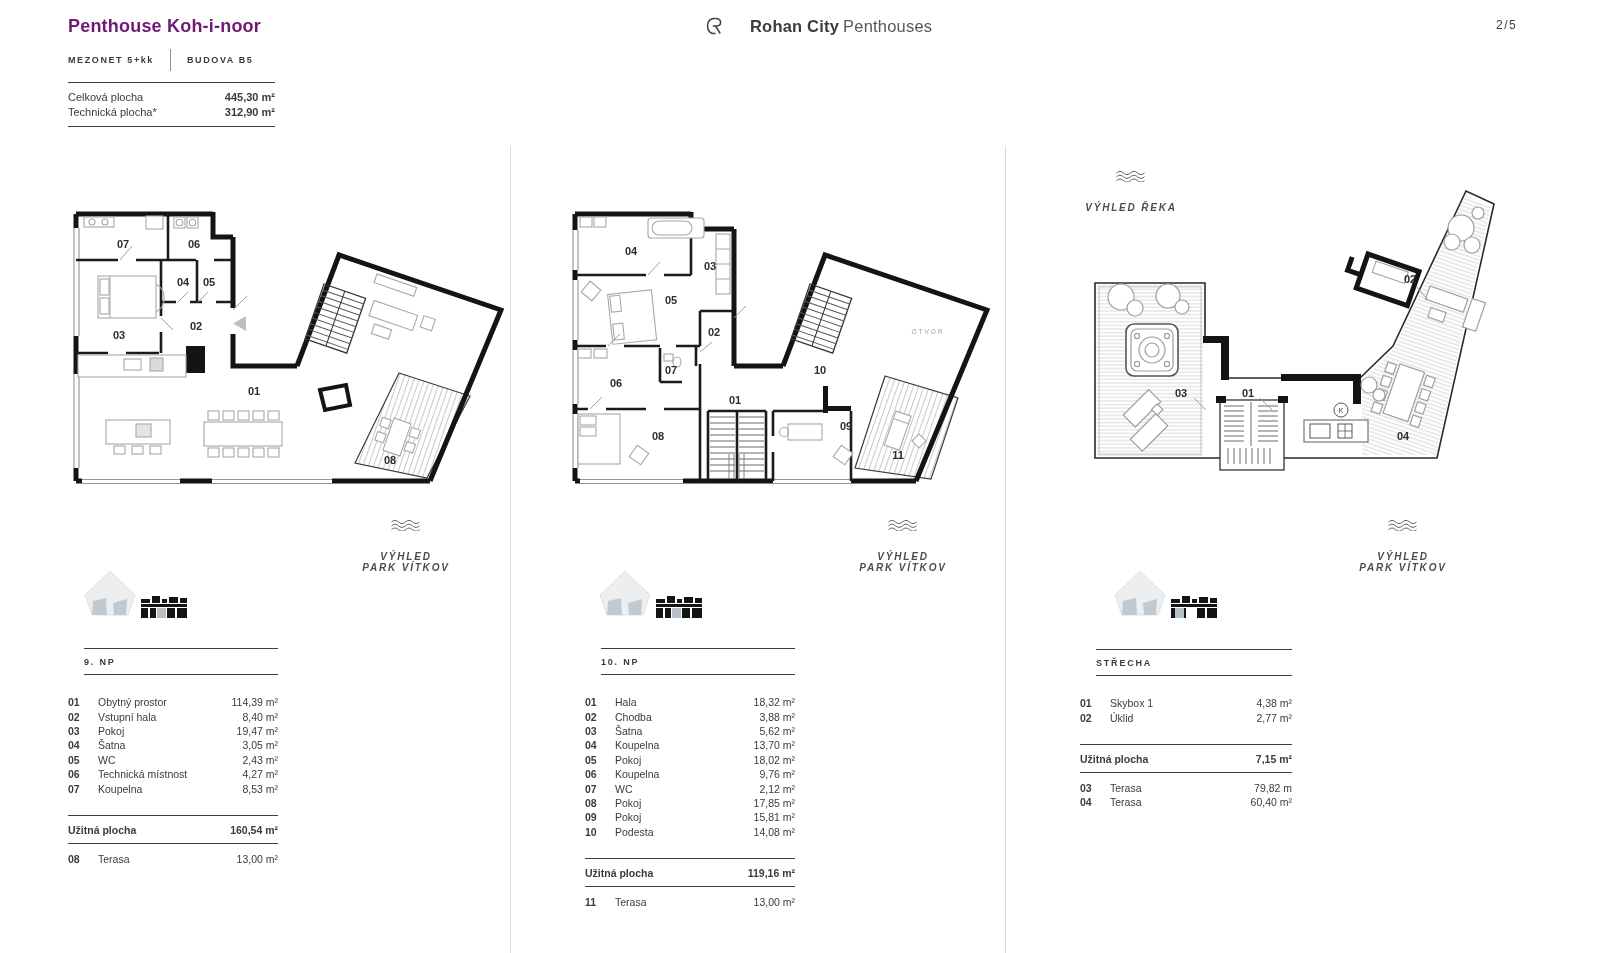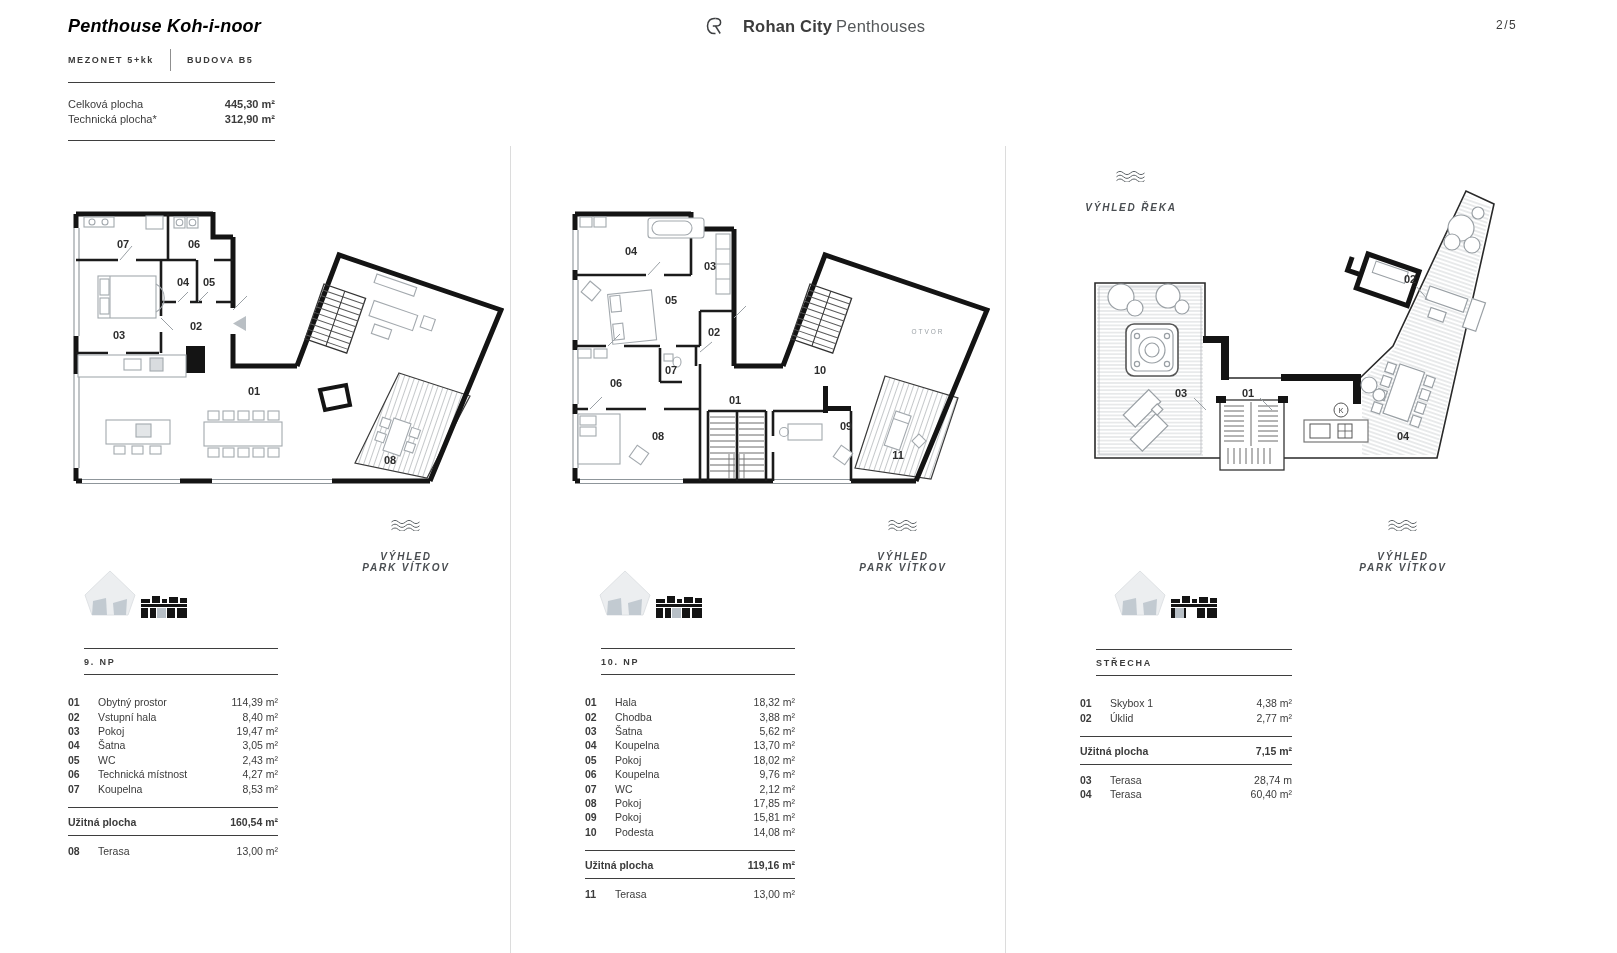--- a/index.html
+++ b/index.html
@@ -1,50 +1,50 @@
 <!DOCTYPE html>
 <html><head>
 <meta charset="utf-8">
 <style>
   html,body{margin:0;padding:0;background:#fff;}
   .page{position:relative;width:1617px;height:953px;background:#fff;overflow:hidden;
         font-family:"Liberation Sans", sans-serif;color:#3b3b3b;}
   .abs{position:absolute;}
 
   
-  .title{font-size:18px;font-weight:600;color:#000000;letter-spacing:.2px;font-style:italic;}
+  .title{font-size:18px;font-weight:600;color:#701a75;letter-spacing:.2px;}
   .tags{display:flex;align-items:center;margin-top:12px;font-size:9px;font-weight:700;
         letter-spacing:1.6px;color:#3b3b3b;}
   .tag-sep{width:1px;height:22px;background:#8f8f8f;margin:0 16px;}
   .summary{width:207px;margin-top:11px;border-top:1px solid #3e3e3e;border-bottom:1px solid #3e3e3e;
-           padding:14px 0;font-size:11px;}
+           padding:7px 0;font-size:11px;}
   .summary .srow{display:flex;justify-content:space-between;line-height:14.5px;}
   .summary .s-val{font-weight:700;}
-  .brand{display:flex;align-items:center;gap:19px;}
+  .brand{display:flex;align-items:center;gap:26px;}
   .brand-text{font-size:16.5px;letter-spacing:.2px;}
   .brand-bold{font-weight:700;color:#3d3d3d;}
   .brand-light{font-weight:400;color:#55585a;margin-left:4px;}
   .pagenum{font-size:12px;font-weight:400;letter-spacing:1.5px;color:#3b3b3b;}
 
   .vline{width:1px;background:#dcdcdc;}
 
   
   .viewlabel{text-align:center;color:#4a4e52;}
   .viewlabel .vl-text{font-size:10px;font-weight:700;letter-spacing:1.8px;line-height:11px;margin-top:16px;font-style:italic;}
 
   
   .legend{font-size:10.5px;color:#3b3b3b;}
   .legend-head{border-top:1px solid #3e3e3e;border-bottom:1px solid #3e3e3e;padding:8px 0 7px;
                font-size:9px;font-weight:700;letter-spacing:1.8px;margin-left:16px;}
   .legend-rows{margin-top:20px;}
   .lrow{display:flex;height:14.4px;align-items:center;}
   .l-num{width:30px;font-weight:700;}
   .l-name{flex:1;}
   .l-val{text-align:right;}
-  .legend-total{display:flex;justify-content:space-between;font-weight:700;margin-top:11px;
+  .legend-total{display:flex;justify-content:space-between;font-weight:700;margin-top:19px;
                 border-top:1px solid #3e3e3e;border-bottom:1px solid #3e3e3e;padding:8px 0 7px;}
   .legend-extra{margin-top:8px;}
 
   svg text{font-family:"Liberation Sans", sans-serif;}
 </style>
 </head>
 <body>
 
 <div class="page">
 
@@ -649,21 +649,21 @@
         </div>
       </div>
     <div class="legend-total">
       <span>Užitná plocha</span>
       <span>7,15 m²</span>
     </div>
     <div class="legend-extra">
         <div class="lrow">
           <span class="l-num">03</span>
           <span class="l-name">Terasa</span>
-          <span class="l-val">28,74 m</span>
+          <span class="l-val">79,82 m</span>
         </div>
         <div class="lrow">
           <span class="l-num">04</span>
           <span class="l-name">Terasa</span>
           <span class="l-val">60,40 m²</span>
         </div>
       </div>
   </div>
 
 </div>

